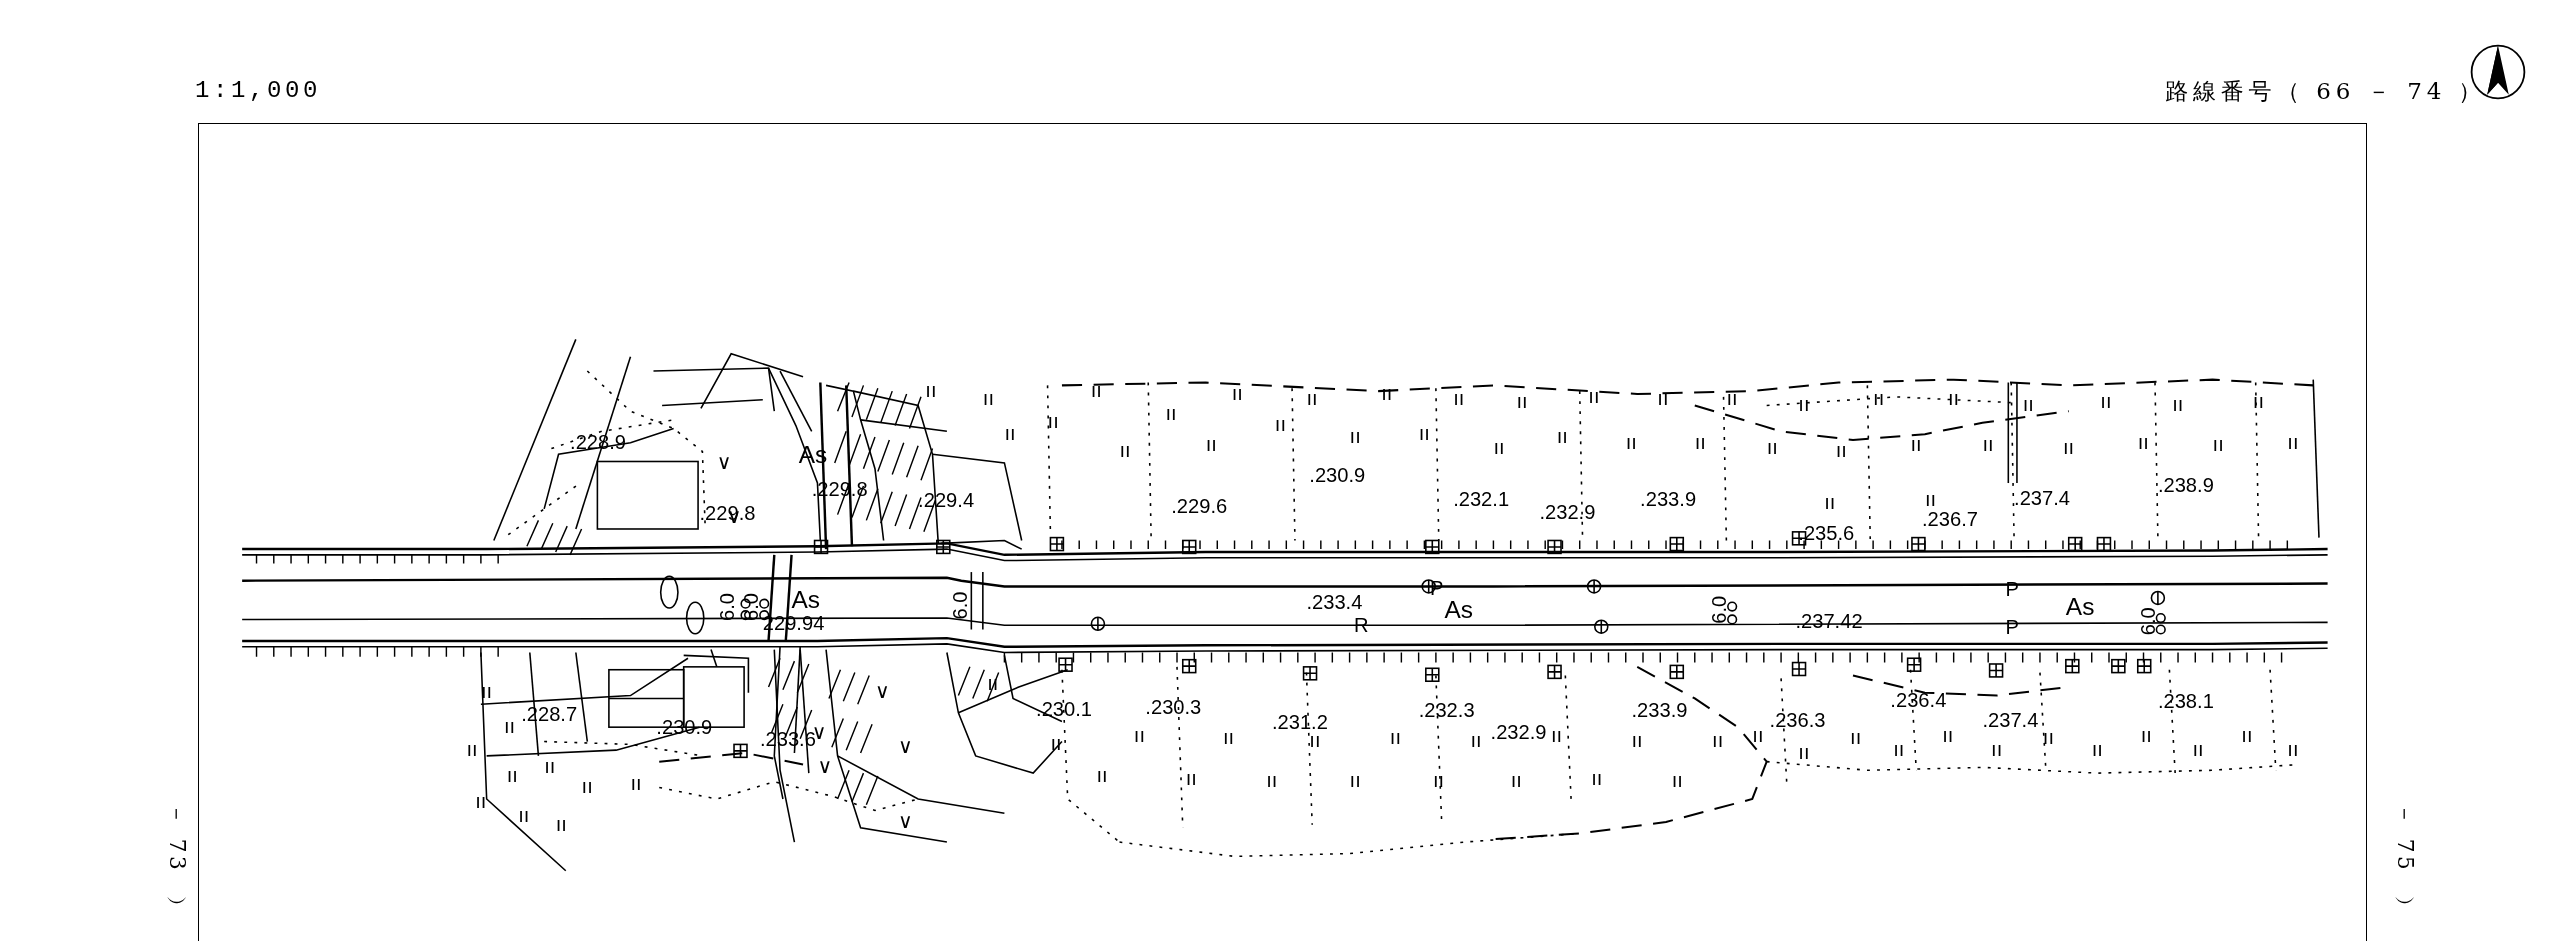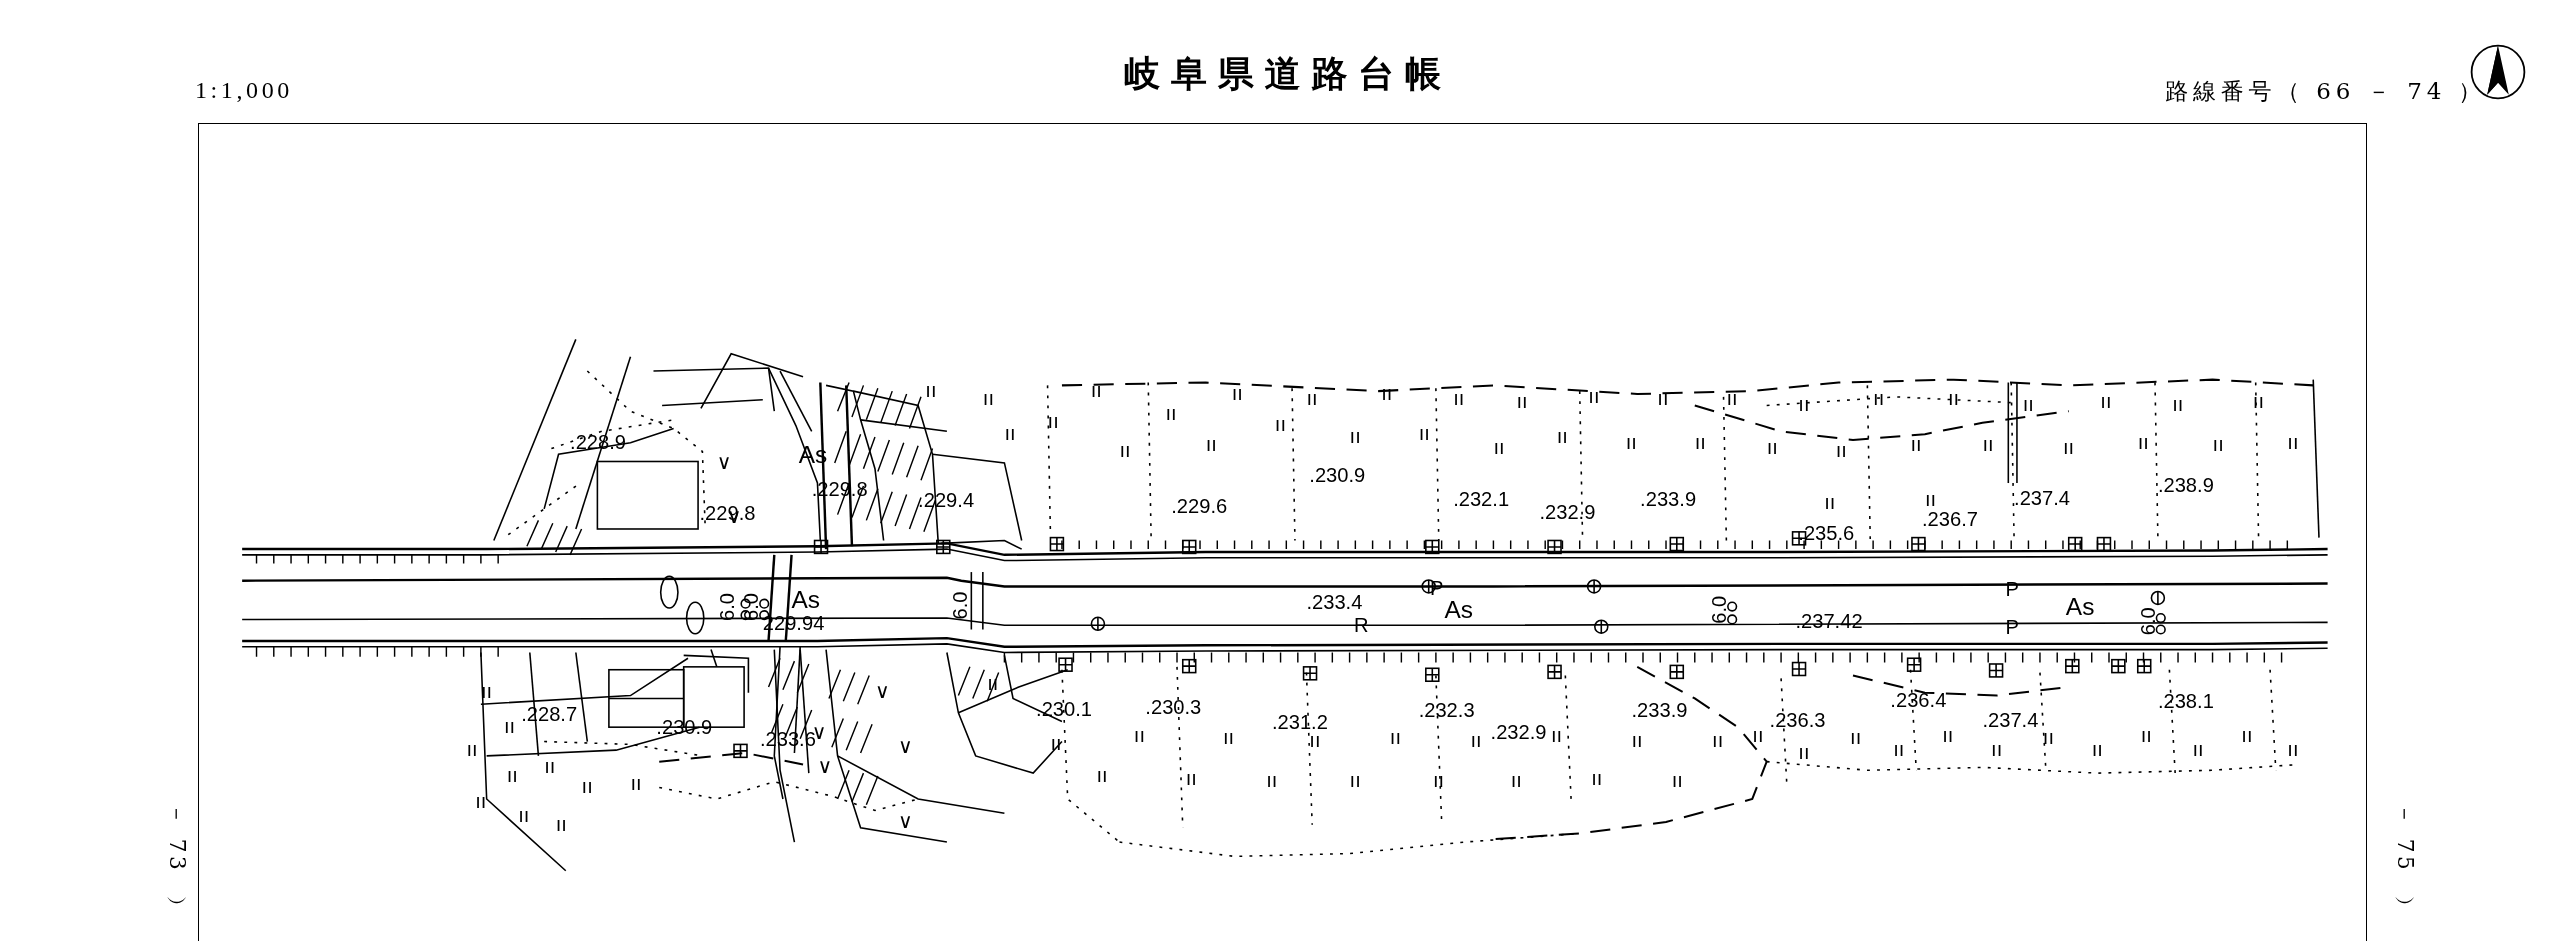--- a/index.html
+++ b/index.html
@@ -21,21 +21,21 @@
     width: 2576px;
     height: 942px;
   }
   
   .scale-label {
     position: absolute;
     left: 195px;
     top: 77px;
     font-size: 24px;
     letter-spacing: 3.6px;
-    font-family: Liberation Serif, serif;
+    font-family: Liberation Mono, monospace;
     white-space: nowrap;
   }
   .sheet-title {
     position: absolute;
     left: 0;
     top: 50px;
     width: 2576px;
     text-align: center;
     font-size: 36px;
     letter-spacing: 10.8px;
@@ -123,21 +123,20 @@
     font-size: 14px;
     fill: #000;
   }
 </style>
 </head>
 <body>
 
 <div class="sheet">
 
   <div class="scale-label">1:1,000</div>
-  <div class="sheet-title">岐阜県道路台帳</div>
   <div class="route-no">路線番号（ 66 － 74 ）</div>
 
   <div class="side-label side-left">－ 73 ）</div>
   <div class="side-label side-right">－ 75 ）</div>
 
   <div class="inner-line-left"></div>
   <div class="inner-line-right"></div>
 
   <svg class="north-arrow" viewBox="0 0 120 120">
     <circle cx="60" cy="60" r="44" fill="none" stroke="#000" stroke-width="3"></circle>

